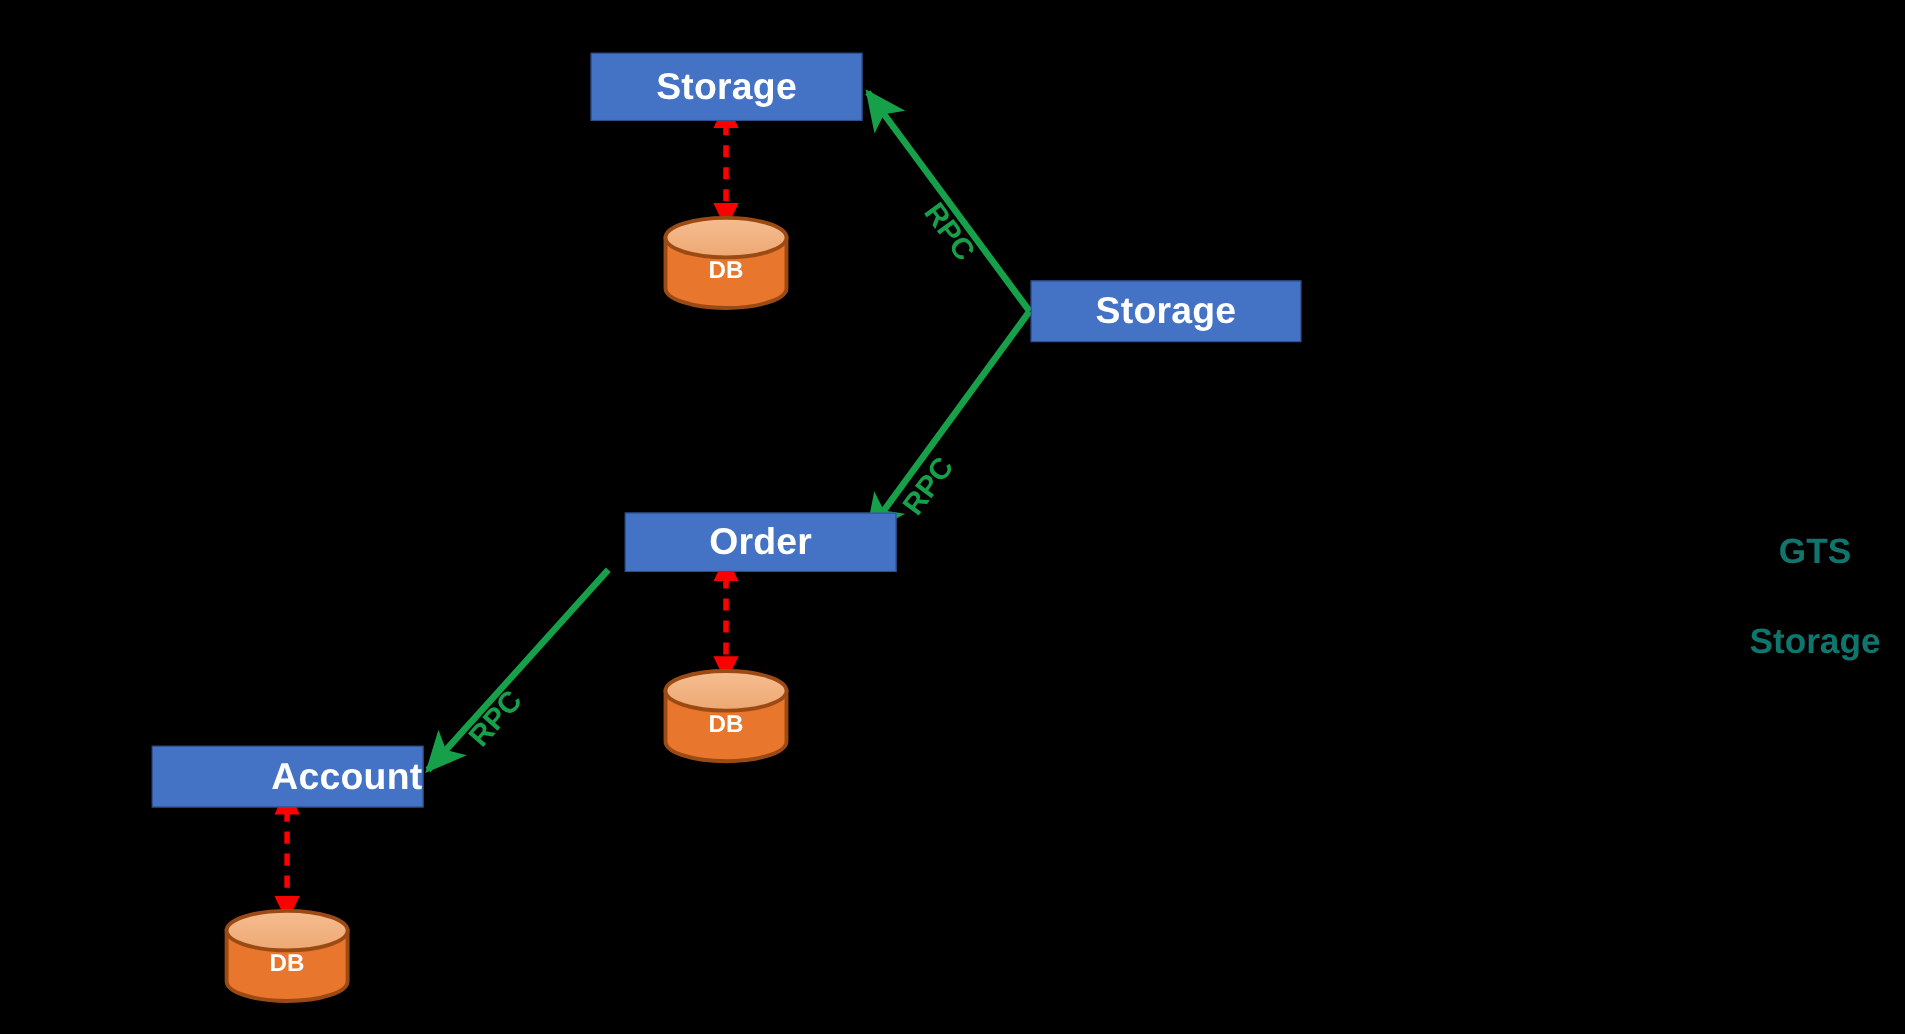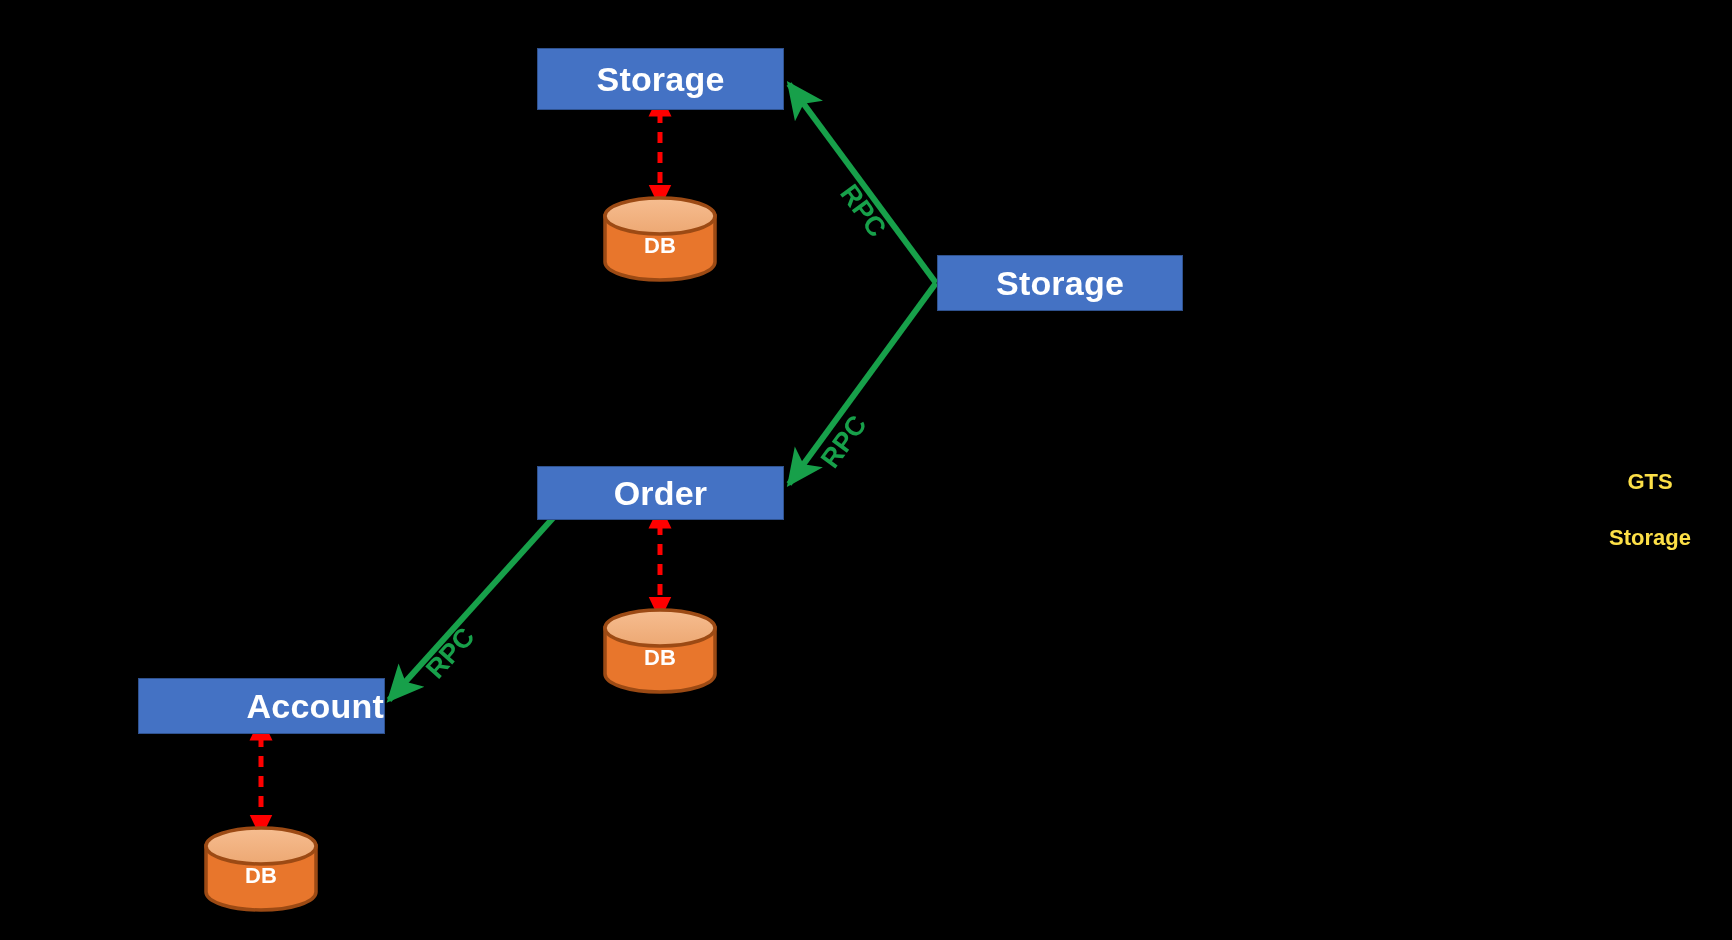--- a/index.html
+++ b/index.html
@@ -39,23 +39,23 @@
   }
   .svc-label {
     color: #FFFFFF;
     font-size: 34px;
     line-height: 1;
     white-space: nowrap;
   }
 
   .gts-label {
     position: absolute;
-    color: #fde047;
+    color: #0f766e;
     font-weight: bold;
-    font-size: 22px;
+    font-size: 32px;
     line-height: 1.28;
     text-align: center;
     white-space: pre-line;
   }
 
   .db-text {
     font-family: "Liberation Sans", sans-serif;
     font-size: 22px;
     font-weight: bold;
     fill: #FFFFFF;
@@ -126,21 +126,21 @@
       <path d="M206,846 L206,892 A55,18 0 0 0 316,892 L316,846 Z" fill="#E8762C" stroke="#9C4A14" stroke-width="3.5"></path>
       <ellipse cx="261" cy="846" rx="55" ry="18" fill="url(#cylTop)" stroke="#9C4A14" stroke-width="3.5"></ellipse>
       <text class="db-text" x="261" y="883" text-anchor="middle">DB</text>
     </g>
   </svg>
 
   <div class="svc-box" style="left:537px; top:48px; width:247px; height:62px;">
     <span class="svc-label">Storage</span>
   </div>
 
-  <div class="svc-box" style="left:537px; top:466px; width:247px; height:54px;">
+  <div class="svc-box" style="left:568px; top:466px; width:247px; height:54px;">
     <span class="svc-label">Order</span>
   </div>
 
   <div class="svc-box" style="left:138px; top:678px; width:247px; height:56px;justify-content:flex-end;">
     <span class="svc-label">Account</span>
   </div>
 
   <div class="svc-box" style="left:937px; top:255px; width:246px; height:56px;">
     <span class="svc-label">Storage</span>
   </div>

